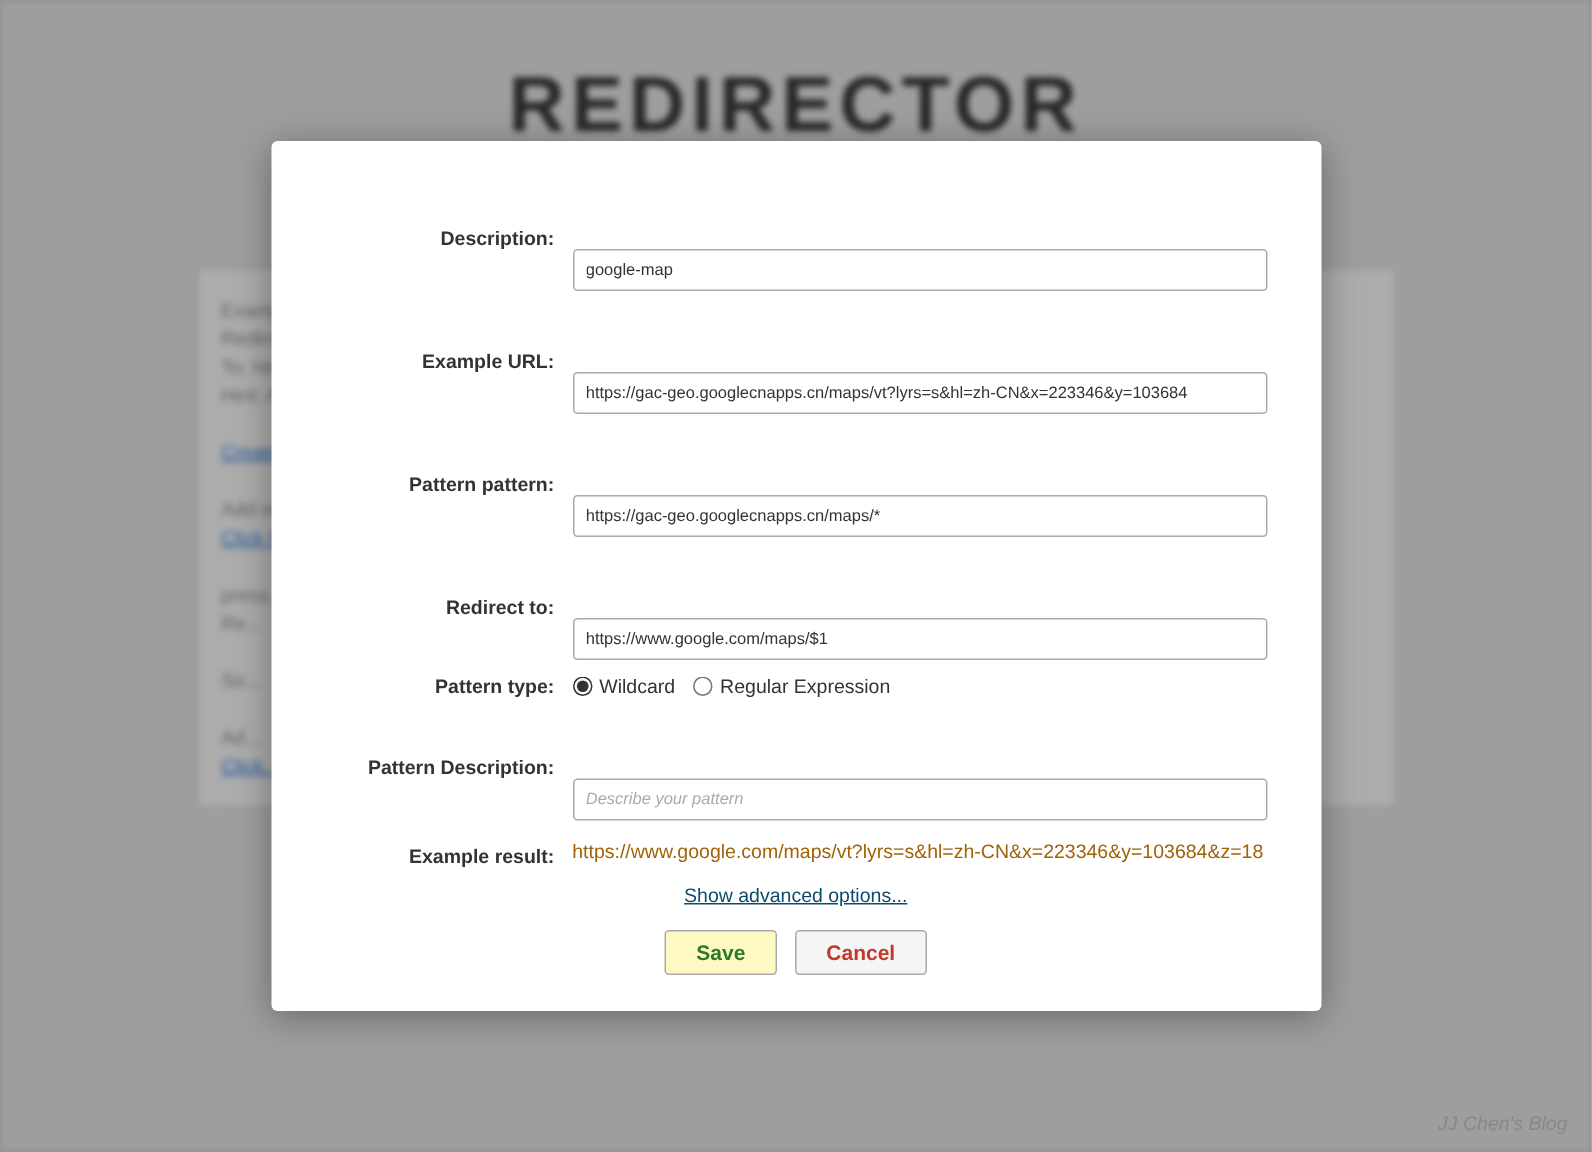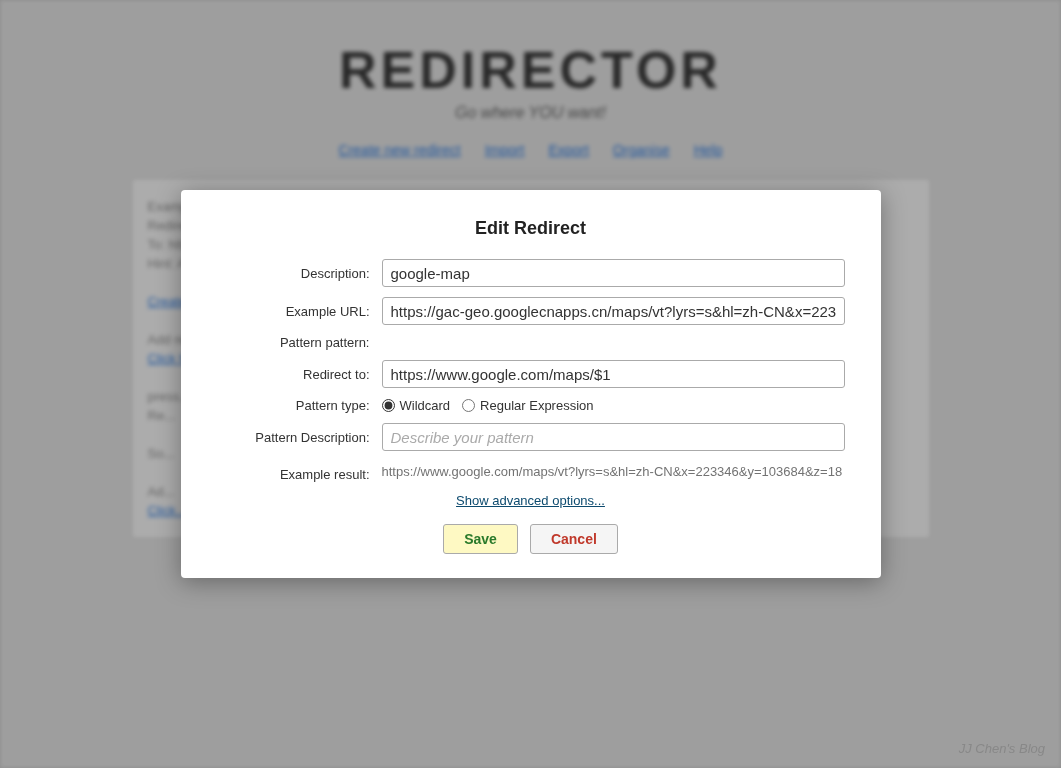--- a/index.html
+++ b/index.html
@@ -107,35 +107,36 @@
     .form-row {
       display: flex;
       align-items: center;
       margin-bottom: 10px;
     }
 
     .form-label {
       width: 165px;
       text-align: right;
       padding-right: 12px;
-      font-weight: normal;
+      font-weight: bold;
       font-size: 13px;
       color: #333;
       flex-shrink: 0;
     }
 
     .form-input {
       flex: 1;
       height: 28px;
       border: 1px solid #aaa;
       border-radius: 3px;
       padding: 2px 8px;
-      font-size: 15px;
+      font-size: 11px;
       color: #333;
       outline: none;
+      margin-top: 44px;
     }
 
     .form-input::placeholder {
       color: #aaa;
       font-style: italic;
     }
 
     .pattern-type-row {
       display: flex;
       align-items: center;
@@ -166,21 +167,21 @@
     }
 
     .example-result-row {
       display: flex;
       align-items: flex-end;
       margin-bottom: 10px;
     }
 
     .example-result-value {
       font-size: 13px;
-      color: #737373;
+      color: #a16207;
       flex: 1;
       line-height: 1.4;
       padding-top: 2px;
     }
 
     .show-advanced {
       text-align: center;
       margin: 10px 0 16px;
     }
 
@@ -258,34 +259,34 @@
     <p>So...</p>
     <br>
     <p>Ad...</p>
     <p><span class="blue-link">Click...</span></p>
   </div>
 </div>
 
 <div class="overlay">
 
   <div class="modal">
-    <div class="modal-title">Edit Redirect</div>
 
     <div class="form-row">
       <label class="form-label">Description:</label>
       <input class="form-input" type="text" value="google-map" style="">
     </div>
 
     <div class="form-row">
       <label class="form-label">Example URL:</label>
       <input class="form-input" type="text" value="https://gac-geo.googlecnapps.cn/maps/vt?lyrs=s&amp;hl=zh-CN&amp;x=223346&amp;y=103684" style="">
     </div>
 
     <div class="form-row">
       <label class="form-label">Pattern pattern:</label>
+      <input class="form-input" type="text" value="https://gac-geo.googlecnapps.cn/maps/*" style="">
     </div>
 
     <div class="form-row">
       <label class="form-label">Redirect to:</label>
       <input class="form-input" type="text" value="https://www.google.com/maps/$1" style="">
     </div>
 
     <div class="form-row pattern-type-row">
       <label class="form-label">Pattern type:</label>
       <div class="radio-group">

